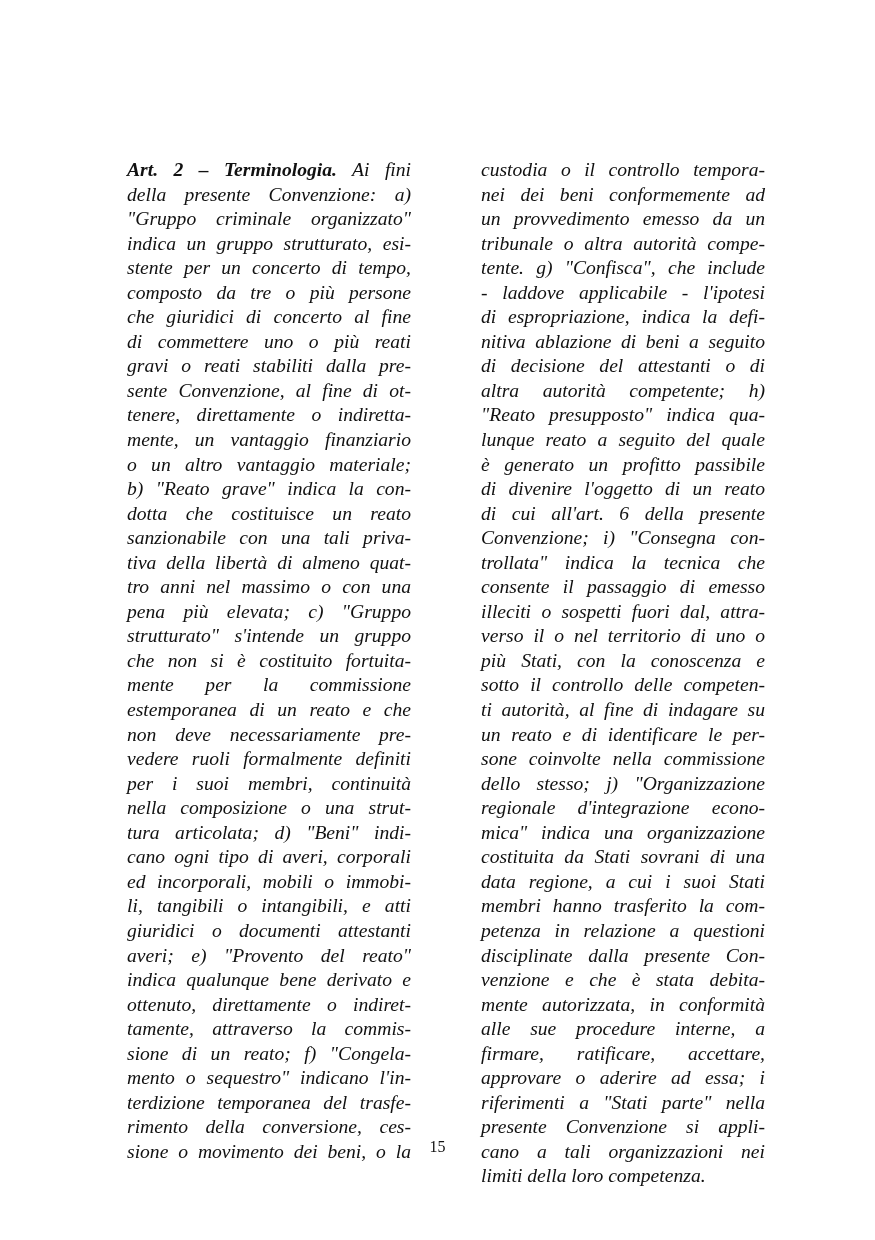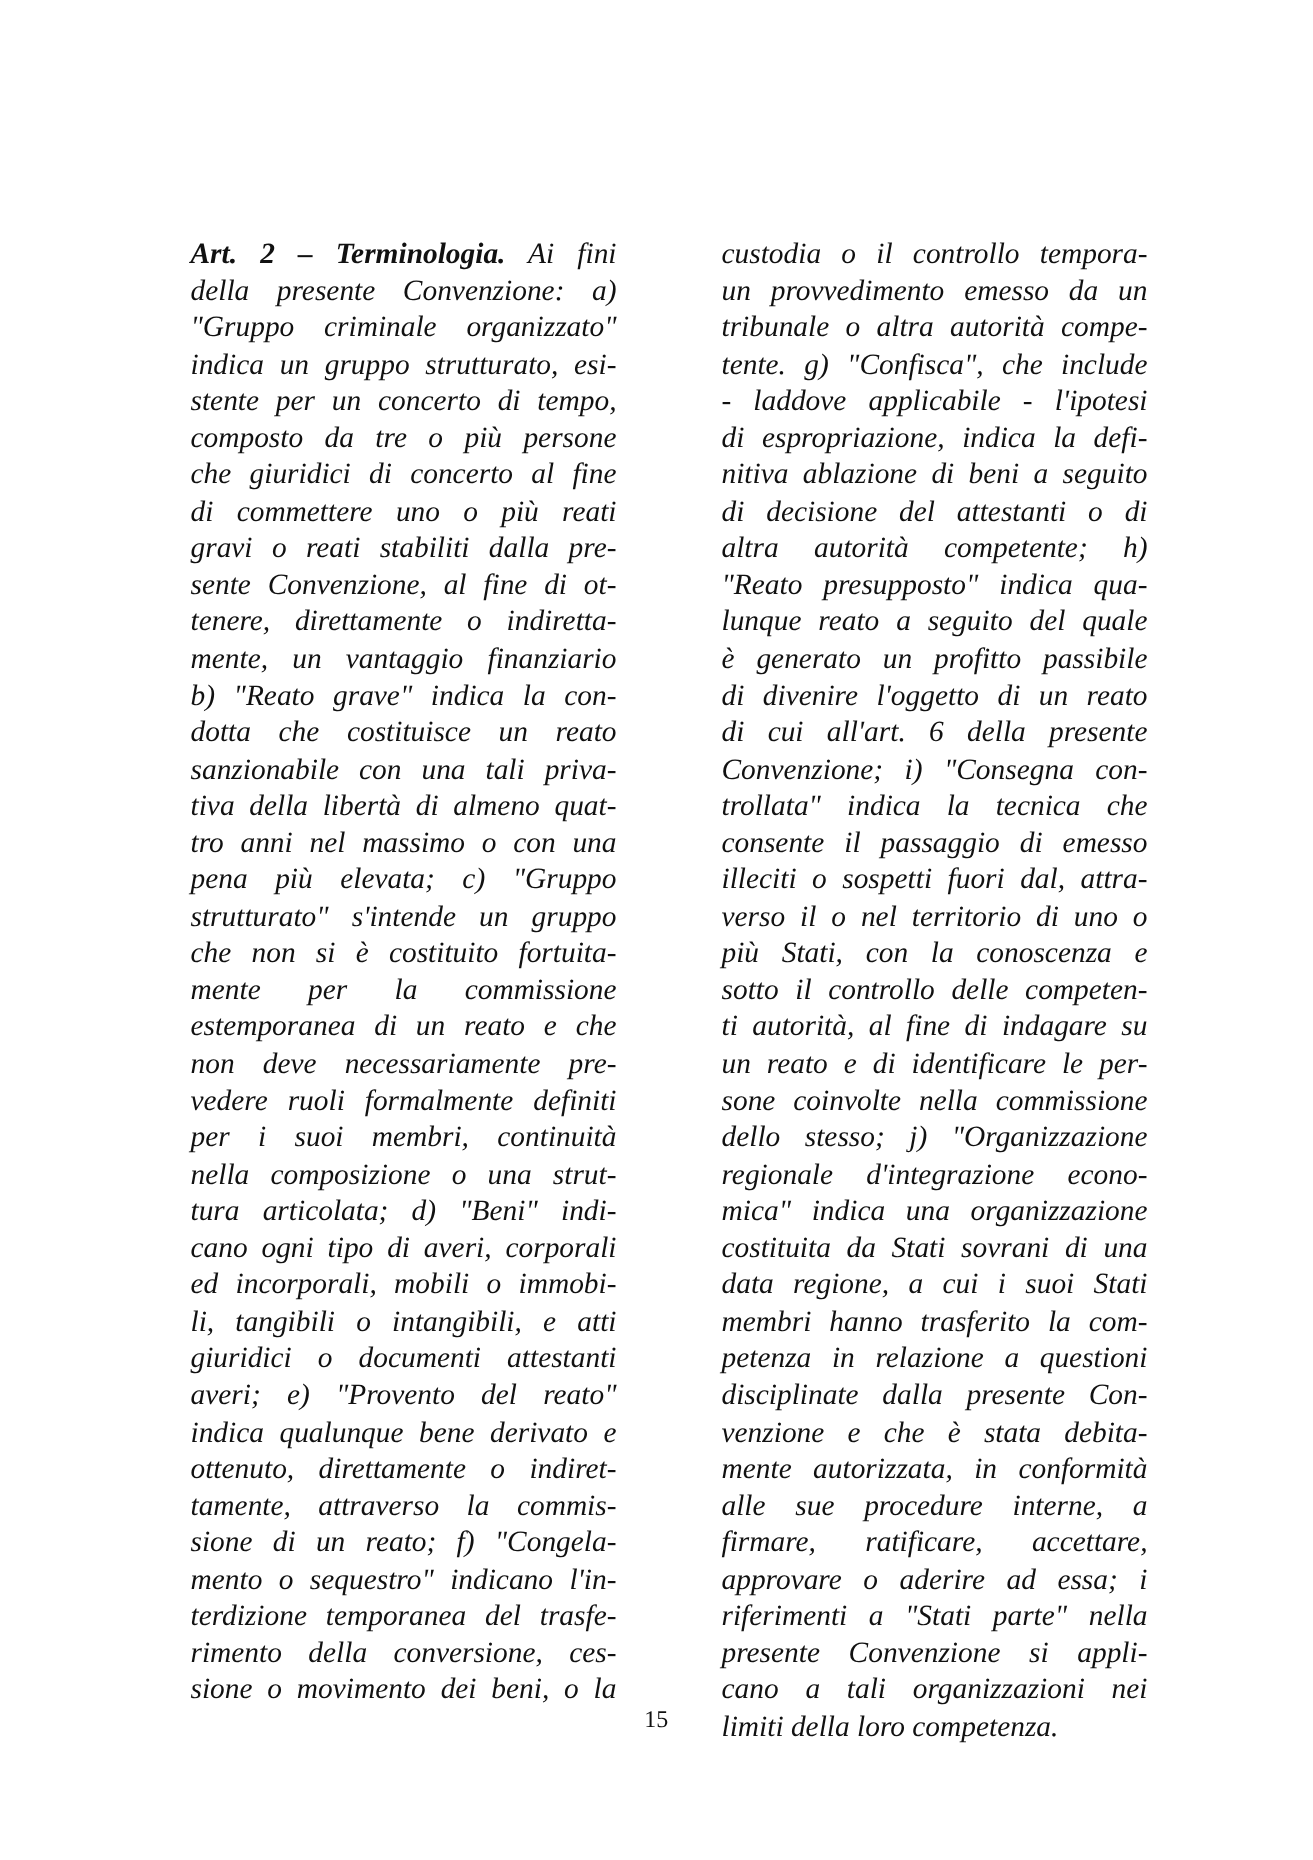--- a/index.html
+++ b/index.html
@@ -50,20 +50,21 @@
         <span class="line">"Gruppo criminale organizzato"</span>
         <span class="line">indica un gruppo strutturato, esi-</span>
         <span class="line">stente per un concerto di tempo,</span>
         <span class="line">composto da tre o più persone</span>
         <span class="line">che giuridici di concerto al fine</span>
         <span class="line">di commettere uno o più reati</span>
         <span class="line">gravi o reati stabiliti dalla pre-</span>
         <span class="line">sente Convenzione, al fine di ot-</span>
         <span class="line">tenere, direttamente o indiretta-</span>
         <span class="line">mente, un vantaggio finanziario</span>
+        <span class="line">o un altro vantaggio materiale;</span>
         <span class="line">b) "Reato grave" indica la con-</span>
         <span class="line">dotta che costituisce un reato</span>
         <span class="line">sanzionabile con una tali priva-</span>
         <span class="line">tiva della libertà di almeno quat-</span>
         <span class="line">tro anni nel massimo o con una</span>
         <span class="line">pena più elevata; c) "Gruppo</span>
         <span class="line">strutturato" s'intende un gruppo</span>
         <span class="line">che non si è costituito fortuita-</span>
         <span class="line">mente per la commissione</span>
         <span class="line">estemporanea di un reato e che</span>
@@ -84,20 +85,21 @@
         <span class="line">mento o sequestro" indicano l'in-</span>
         <span class="line">terdizione temporanea del trasfe-</span>
         <span class="line">rimento della conversione, ces-</span>
         <span class="line">sione o movimento dei beni, o la</span>
       </div>
   </div>
 
   <div class="col col-right">
     <div id="right-lines">
         <span class="line">custodia o il controllo tempora-</span>
+        <span class="line">nei dei beni conformemente ad</span>
         <span class="line">un provvedimento emesso da un</span>
         <span class="line">tribunale o altra autorità compe-</span>
         <span class="line">tente. g) "Confisca", che include</span>
         <span class="line">- laddove applicabile - l'ipotesi</span>
         <span class="line">di espropriazione, indica la defi-</span>
         <span class="line">nitiva ablazione di beni a seguito</span>
         <span class="line">di decisione del attestanti o di</span>
         <span class="line">altra autorità competente; h)</span>
         <span class="line">"Reato presupposto" indica qua-</span>
         <span class="line">lunque reato a seguito del quale</span>

